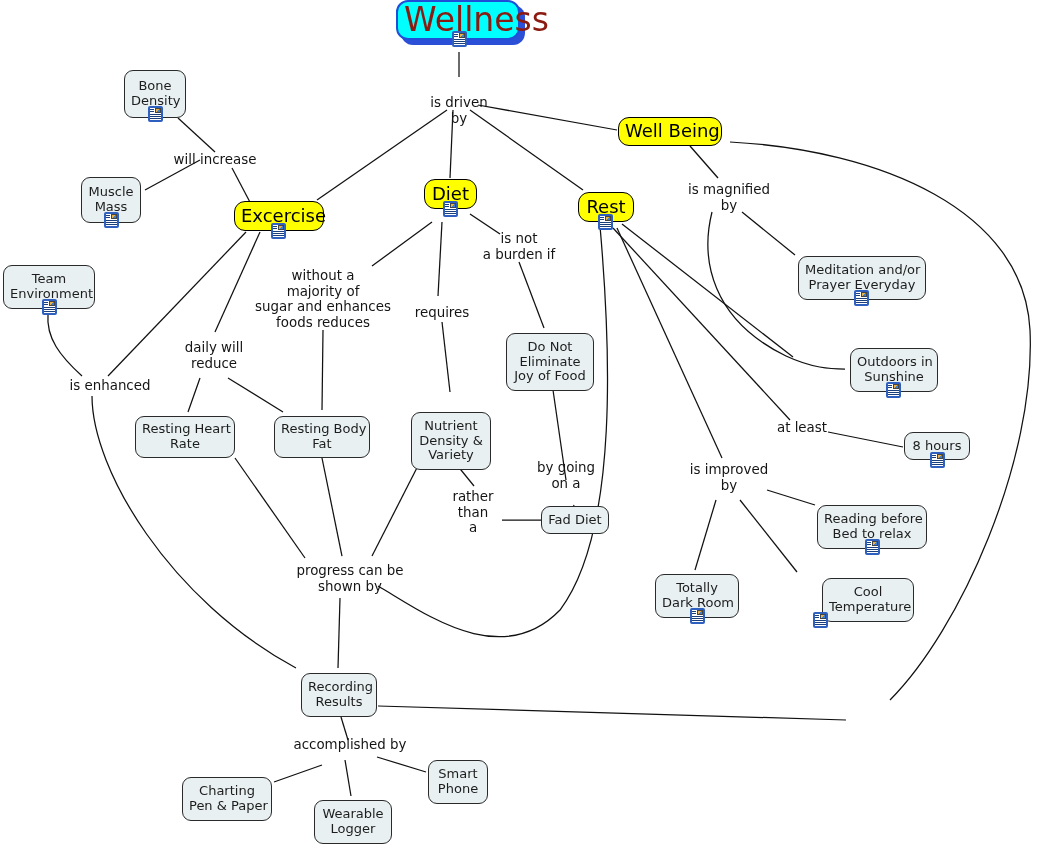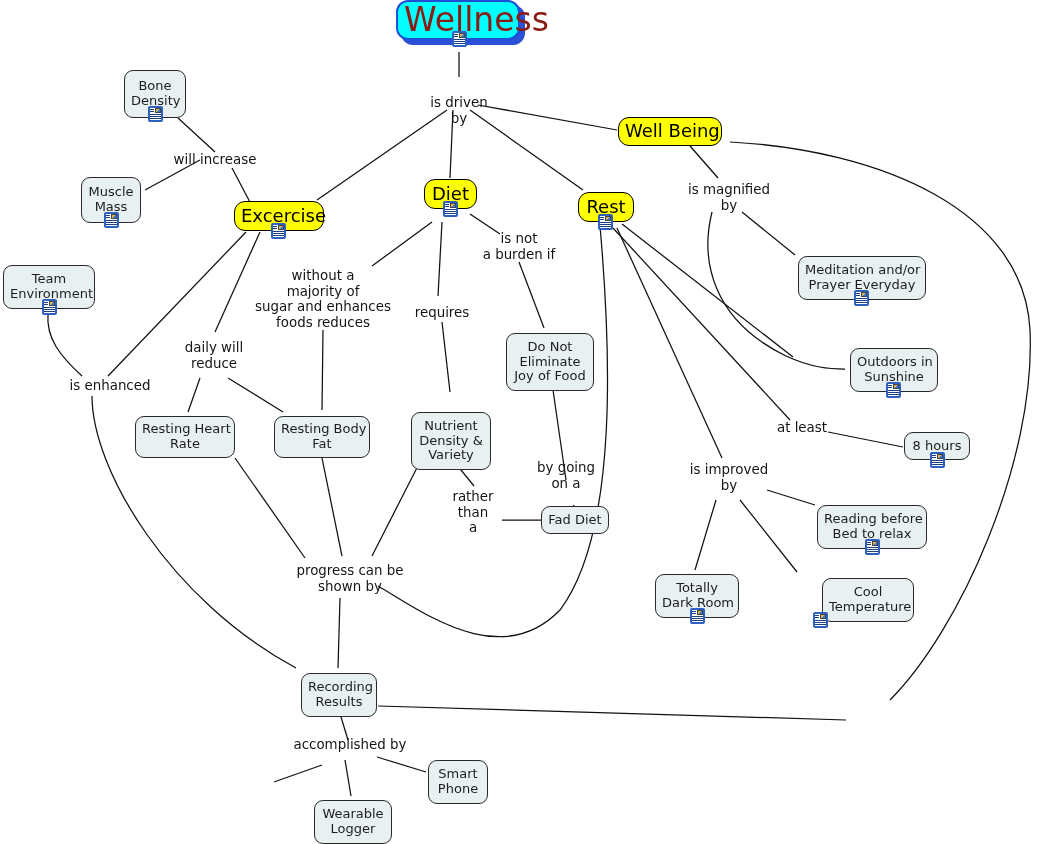--- a/index.html
+++ b/index.html
@@ -448,20 +448,24 @@
         <div class="ln l4"></div>
         <div class="ln l5"></div>
     </div>
   </div>
 
   <div class="node node-plain" style="left:301px; top:673px; width:76px; height:44px;">
     <span class="node-label">Recording
 Results</span>
   </div>
 
+  <div class="node node-plain" style="left:182px; top:777px; width:90px; height:44px;">
+    <span class="node-label">Charting
+Pen &amp; Paper</span>
+  </div>
 
   <div class="node node-plain" style="left:314px; top:800px; width:78px; height:44px;">
     <span class="node-label">Wearable
 Logger</span>
   </div>
 
   <div class="node node-plain" style="left:428px; top:760px; width:60px; height:44px;">
     <span class="node-label">Smart
 Phone</span>
   </div>

